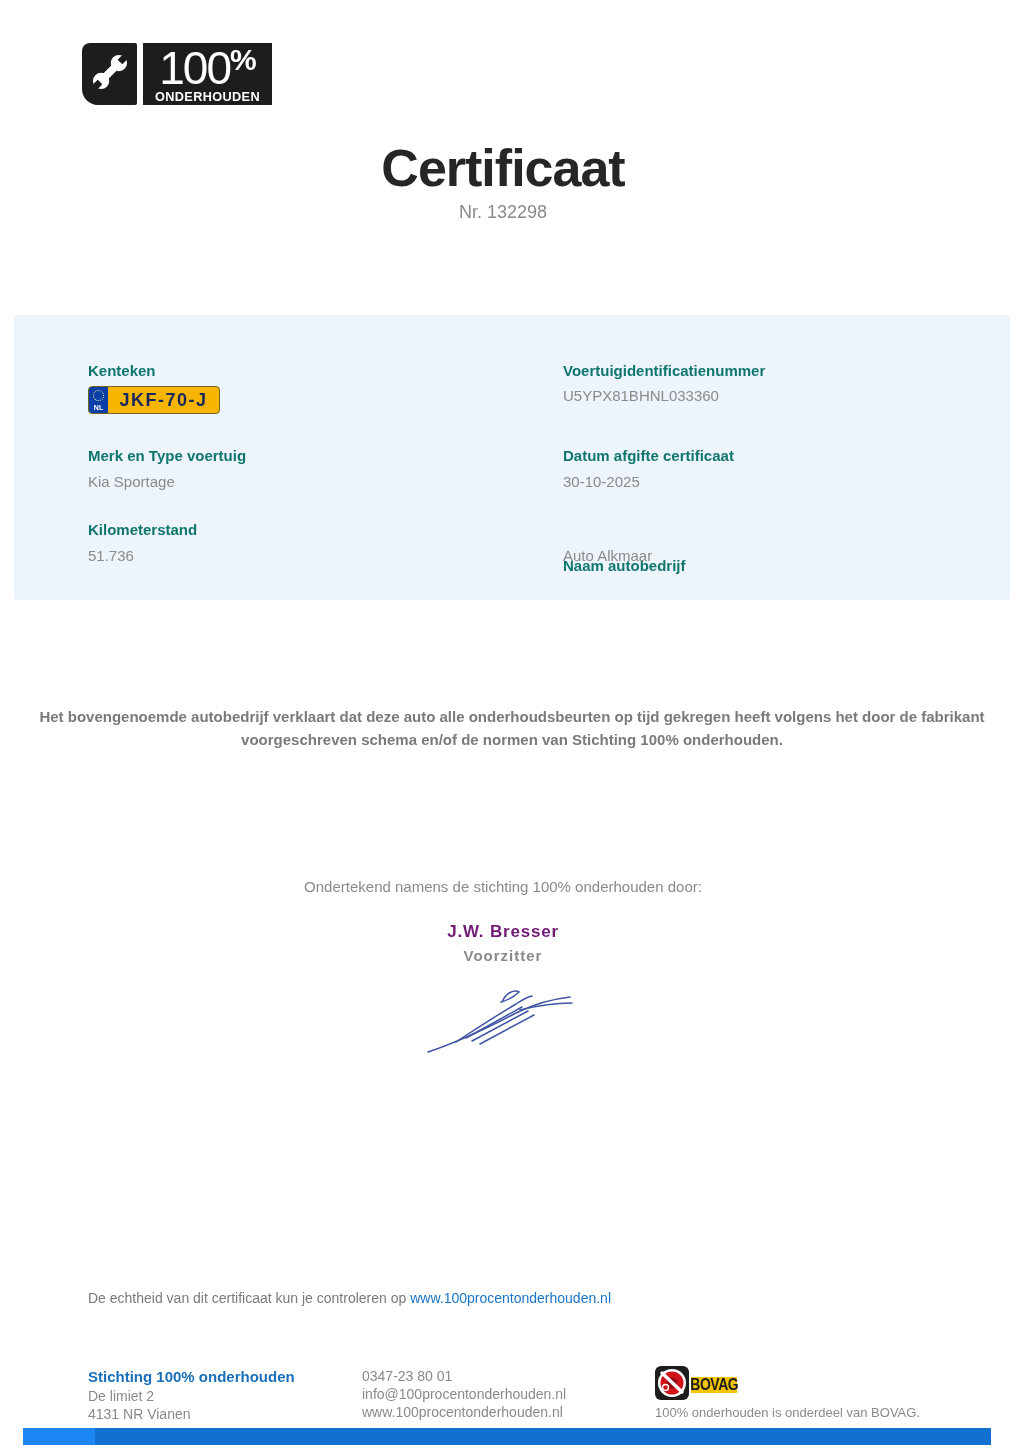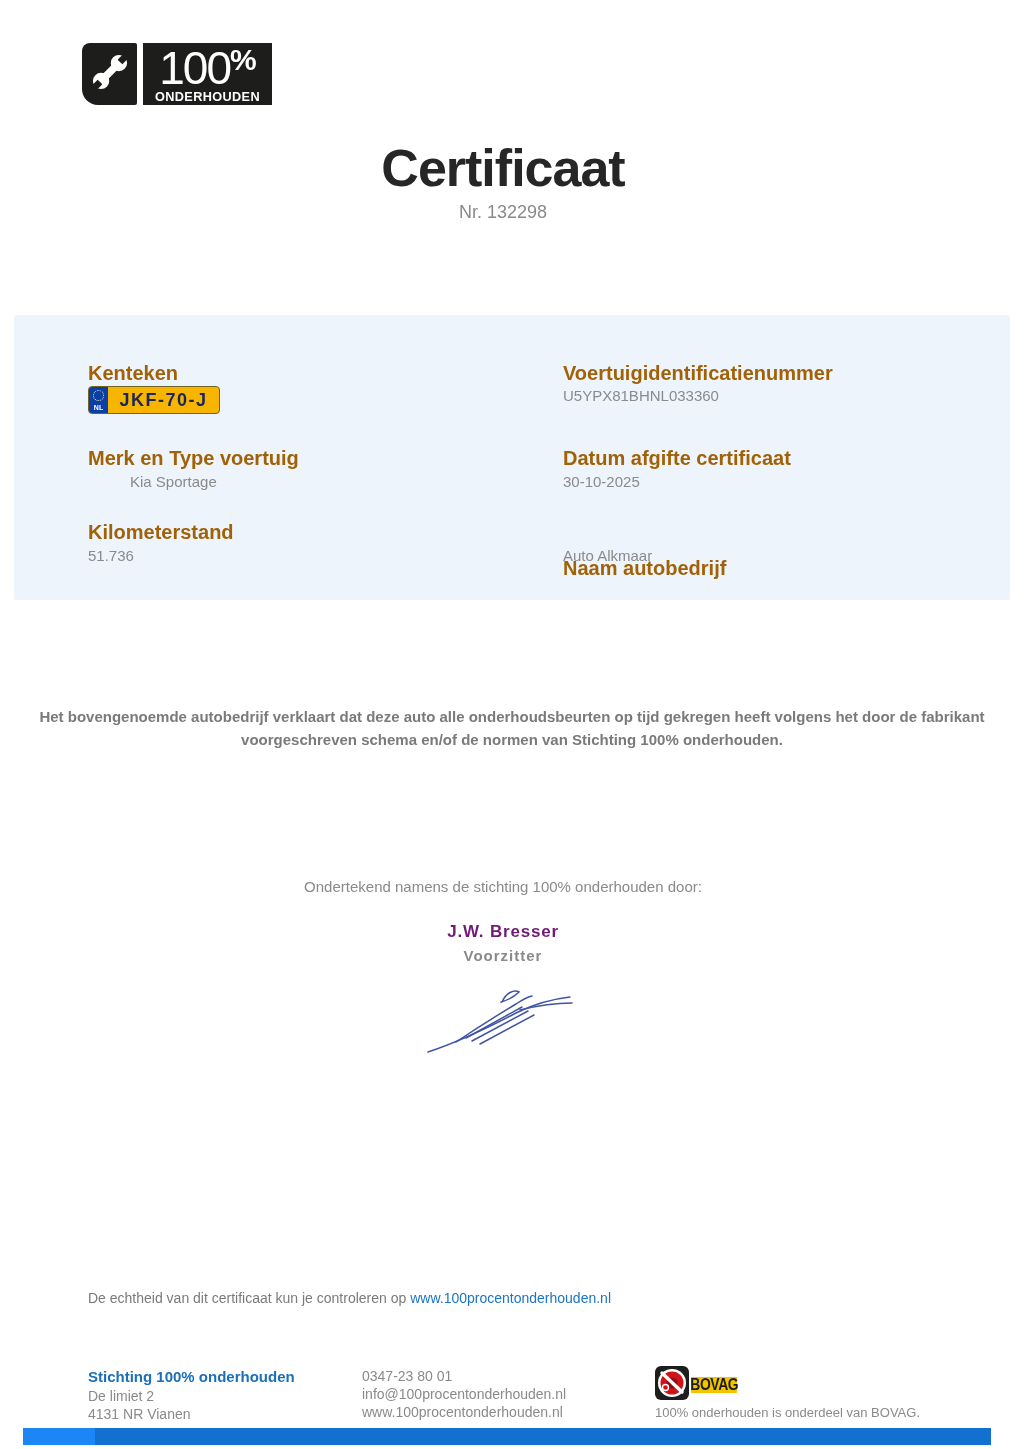--- a/index.html
+++ b/index.html
@@ -43,21 +43,21 @@
   .cert-number {
     left:0; top:202px; width:1006px; text-align:center;
     font-size:18px; color:#8a8a8a;
   }
 
   
   .panel {
     left:14px; top:315px; width:996px; height:285px;
     background:#eef4fb; border-radius:2px;
   }
-  .field-label { position:absolute; font-size:20px; font-weight:bold; color:#a16207; }
+  .field-label { position:absolute; font-size:15px; font-weight:bold; color:#0f766e; }
   .field-value { position:absolute; font-size:15px; color:#8a8a8a; }
 
   
   .plate {
     position:absolute; left:74px; top:71px; width:132px; height:28px;
     display:flex; background:#f7b500; border:1px solid #6e6620;
     border-radius:4px; overflow:hidden; box-sizing:border-box;
   }
   .plate-strip {
     width:19px; background:#0a3fa8; display:flex; flex-direction:column;
@@ -141,21 +141,21 @@
   <div class="field-label" style="left:74px; top:47px;">Kenteken</div>
   <div class="plate">
     <div class="plate-strip">
       <span class="plate-stars"></span>
       <span class="plate-country">NL</span>
     </div>
     <div class="plate-text">JKF-70-J</div>
   </div>
 
   <div class="field-label" style="left:74px; top:132px;">Merk en Type voertuig</div>
-  <div class="field-value" style="left:74px; top:158px;margin-left:42px;">Kia Sportage</div>
+  <div class="field-value" style="left:74px; top:158px;">Kia Sportage</div>
 
   <div class="field-label" style="left:74px; top:206px;">Kilometerstand</div>
   <div class="field-value" style="left:74px; top:232px;">51.736</div>
 
   <div class="field-label" style="left:549px; top:47px;">Voertuigidentificatienummer</div>
   <div class="field-value" style="left:549px; top:72px;">U5YPX81BHNL033360</div>
 
   <div class="field-label" style="left:549px; top:132px;">Datum afgifte certificaat</div>
   <div class="field-value" style="left:549px; top:158px;">30-10-2025</div>
 

